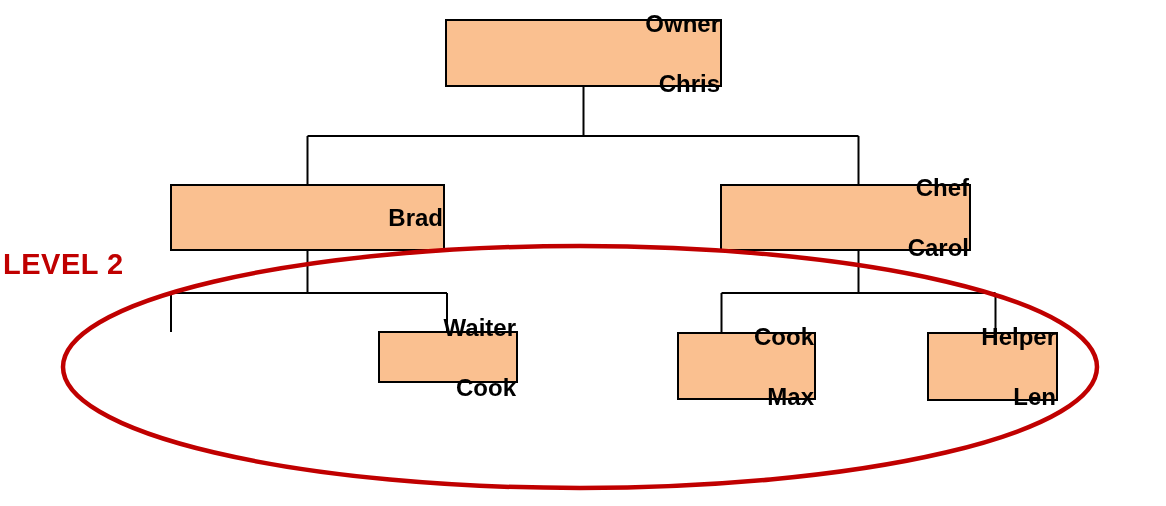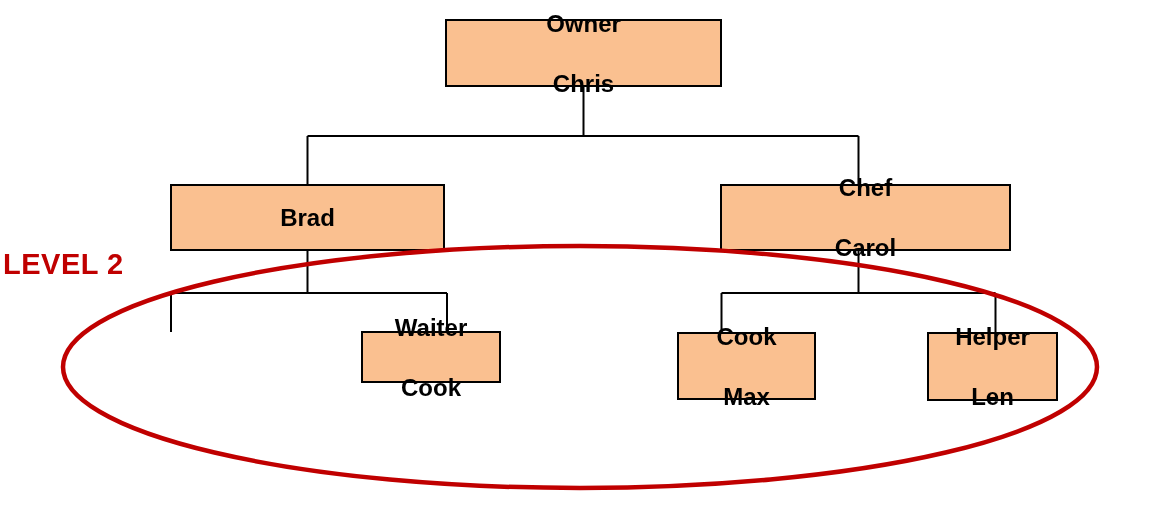--- a/index.html
+++ b/index.html
@@ -22,21 +22,21 @@
   .connector { stroke: var(--connector, #000000); stroke-width: 2; fill: none; }
   .highlight-ellipse { stroke: var(--annotation, #C00000); stroke-width: 4.5; fill: none; }
   .node {
     position: absolute;
     z-index: 2;
     box-sizing: border-box;
     background: var(--node-fill, #FAC090);
     border: 2px solid var(--node-border, #000000);
     display: flex;
     flex-direction: column;
-    align-items: center;
+    align-items: flex-end;
     justify-content: center;
     text-align: center;
     color: #000000;
     font-weight: bold;
     font-size: 24px;
     line-height: 31px;
     gap: 29px;
   }
   .node span { display: block; white-space: nowrap; }
   .annotation-label {
@@ -74,27 +74,27 @@
 
   <div class="node" style="left:445px; top:19px; width:277px; height:68px;">
     <span>Owner</span>
     <span>Chris</span>
   </div>
 
   <div class="node" style="left:170px; top:184px; width:275px; height:67px;">
     <span>Brad</span>
   </div>
 
-  <div class="node" style="left:720px; top:184px; width:291px; height:67px;">
+  <div class="node" style="left:720px; top:184px; width:251px; height:67px;">
     <span>Chef</span>
     <span>Carol</span>
   </div>
 
 
-  <div class="node" style="left:361px; top:331px; width:140px; height:52px;">
+  <div class="node" style="left:378px; top:331px; width:140px; height:52px;">
     <span>Waiter</span>
     <span>Cook</span>
   </div>
 
   <div class="node" style="left:652px; top:332px; width:139px; height:68px;margin-left:25px;">
     <span>Cook</span>
     <span>Max</span>
   </div>
 
   <div class="node" style="left:927px; top:332px; width:131px; height:69px;">

